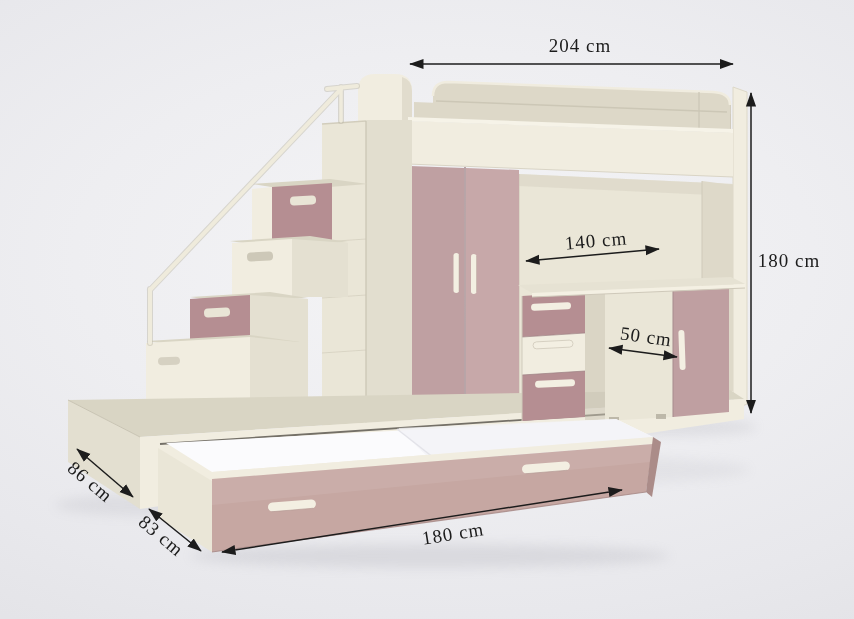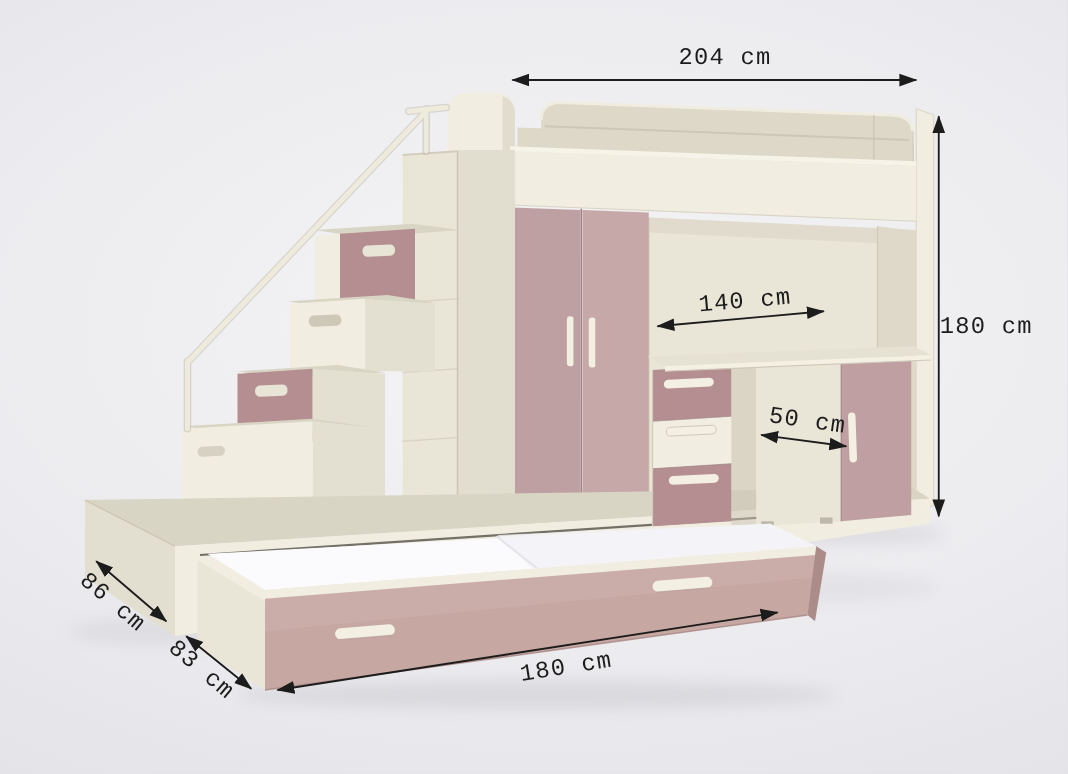--- a/index.html
+++ b/index.html
@@ -2,21 +2,21 @@
 <html style="--background: #ededf0; --cream-bright: #f1ede0; --cream: #eae6d7; --cream-shade: #ddd8c8; --cream-dark: #d6d2c0; --cream-top: #d9d5c4; --mauve: #c3a4a5; --mauve-dark: #b58e92; --mauve-soft: #c6a7a2; --mauve-deep: #bf9fa1; --handle: #f3efe2; --mattress: #fbfbfd; --dimension-line: #1c1c1c;"><head>
 <meta charset="utf-8">
 <style>
   html,body{margin:0;padding:0;background:#e4e4e8;}
   .stage{
     position:relative;
     width:854px;height:619px;
     overflow:hidden;
     background:
       radial-gradient(ellipse 90% 70% at 52% 42%, #f4f4f6 0%, #eeeef1 48%, #e8e8ec 82%, #e4e4e8 100%);
-    font-family:Liberation Mono, monospace;
+    font-family:Liberation Serif, serif;
   }
   .scene{position:absolute;left:0;top:0;}
   .dim-label{
     position:absolute;
     transform:translate(-50%,-50%) rotate(var(--r,0deg));
     font-size:19px;
     letter-spacing:1px;
     color:var(--dimension-line,#1c1c1c);
     white-space:nowrap;
     user-select:none;

